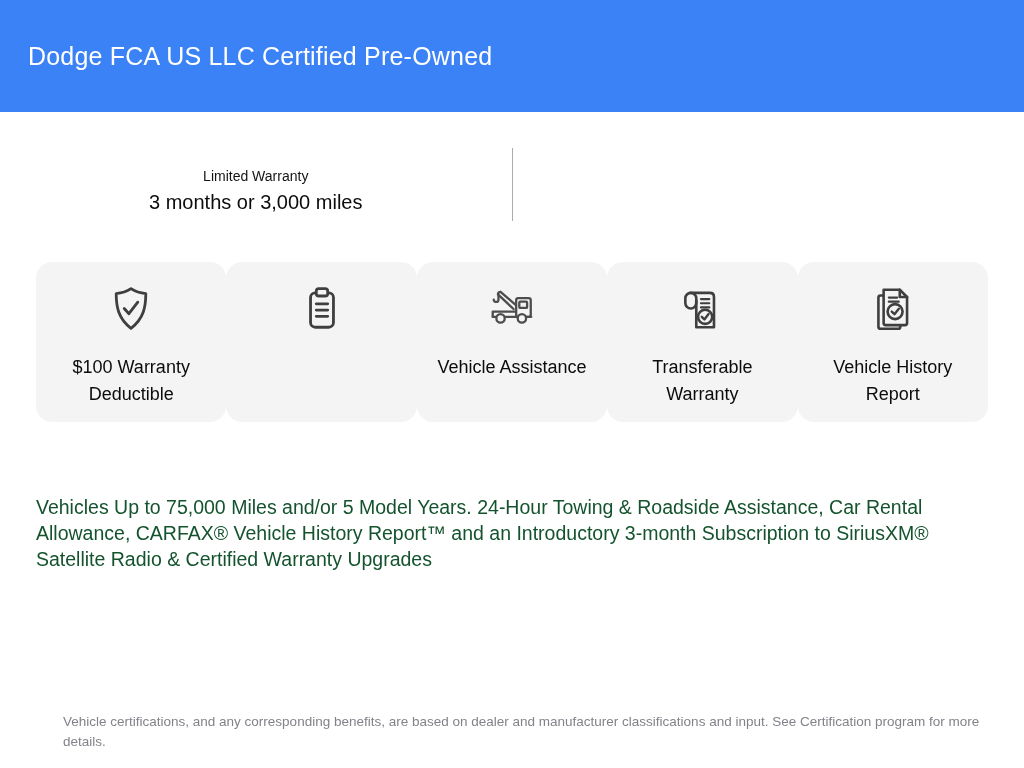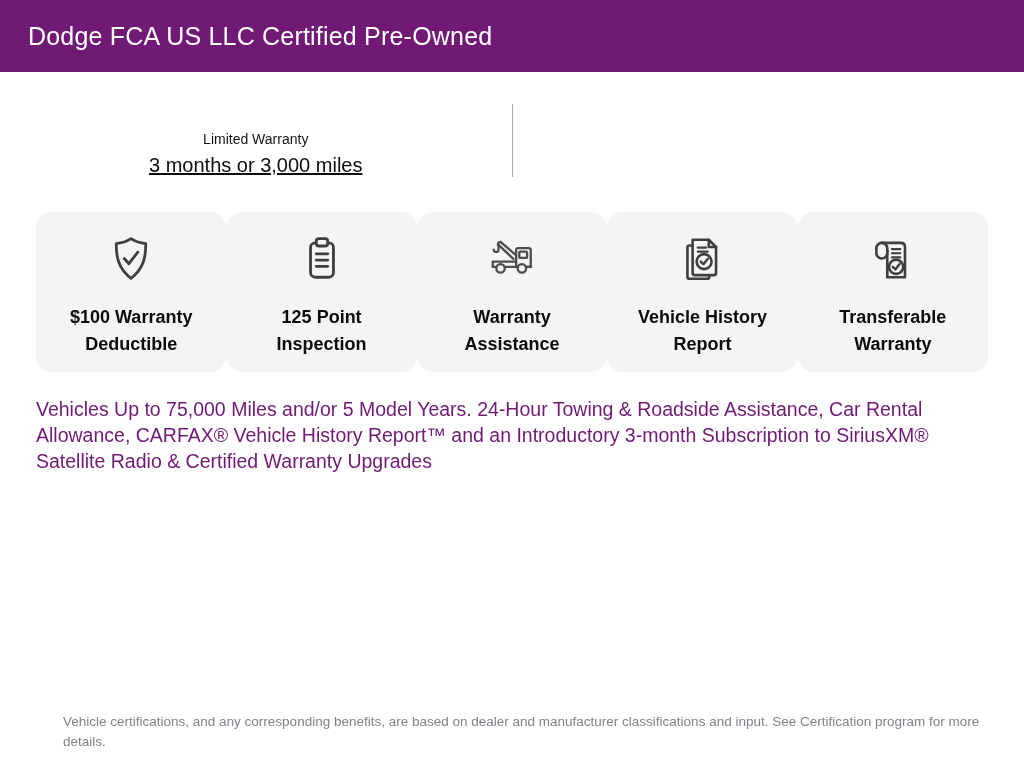--- a/index.html
+++ b/index.html
@@ -4,63 +4,61 @@
 <style>
   * { margin: 0; padding: 0; box-sizing: border-box; }
   html, body {
     width: 1024px; height: 768px;
     background: #ffffff;
     font-family: "Liberation Sans", sans-serif;
     overflow: hidden;
     position: relative;
   }
   .header {
-    height: 72px;
-    background: #701a75;
+    height: 112px;
+    background: #3b82f6;
     display: flex;
     align-items: center;
     padding: 0 28px;
   }
   .header-title {
     color: #ffffff;
     font-size: 25px;
     font-weight: 400;
     letter-spacing: 0.2px;
   }
   .warranty-row {
-    margin-top: 32px;
+    margin-top: 42px;
     height: 73px;
     display: flex;
-    align-items: flex-end;
+    align-items: center;
   }
   .warranty-col {
     flex: 1;
     text-align: center;
   }
   .warranty-label {
     font-size: 14px;
     color: #141414;
   }
   .warranty-value {
     margin-top: 7px;
     font-size: 20px;
     color: #0d0d0d;
-    text-decoration: underline;
   }
   .warranty-divider {
     width: 1px;
     height: 73px;
     margin-top: -13px;
     background: #ababab;
     flex: 0 0 1px;
   }
   .cards-row {
     display: flex;
     margin: 35px 36px 0 36px;
-    font-weight: bold;
   }
   .card {
     flex: 1;
     height: 160px;
     background: #f4f4f4;
     border-radius: 16px;
     display: flex;
     flex-direction: column;
     align-items: center;
   }
@@ -72,25 +70,25 @@
   .card-icon svg { width: 50px; height: 50px; display: block; }
   .card-label {
     margin-top: 20px;
     font-size: 18px;
     line-height: 27px;
     text-align: center;
     max-width: 152px;
     color: #0c0c0c;
   }
   .description {
-    margin: 24px 36px 0 36px;
+    margin: 72px 36px 0 36px;
     max-width: 955px;
     font-size: 19.5px;
     line-height: 26px;
-    color: #701a75;
+    color: #14532d;
   }
   .disclaimer {
     position: absolute;
     left: 63px;
     top: 712px;
     width: 935px;
     font-size: 13.5px;
     line-height: 19.5px;
     color: #82828a;
   }
@@ -125,63 +123,62 @@
   </div>
 
   <div class="card">
     <div class="card-icon">
       <svg viewBox="0 0 48 48" fill="none" stroke="#3f3f3f" stroke-width="2.7" stroke-linecap="round" stroke-linejoin="round">
         <rect x="13" y="8.5" width="22" height="33" rx="4.5"></rect>
         <rect x="18.5" y="4.5" width="11" height="7" rx="2.5" fill="#f4f4f4"></rect>
         <path d="M18.5 19 H29.5 M18.5 25 H29.5 M18.5 31 H29.5"></path>
       </svg>
     </div>
-    <div class="card-label">125 Point Inspection</div>
   </div>
 
   <div class="card">
     <div class="card-icon">
       <svg viewBox="0 0 48 48" fill="none" stroke="#4d4d4d" stroke-width="2.2" stroke-linecap="round" stroke-linejoin="round">
         <path d="M25.5 24 L10.5 10 M27.5 20 L13 7.5 M13 7.5 Q10.5 7.6 10.5 10"></path>
         <path d="M11 10.5 V15 C11 18 6.5 18 6.5 15"></path>
         <path d="M5.5 26.5 H27.5 M5.5 26.5 V31.5"></path>
         <rect x="28" y="13.5" width="14" height="18" rx="2"></rect>
         <rect x="31" y="17" width="7.5" height="6" rx="1"></rect>
         <path d="M5.5 31.5 H42.5"></path>
         <circle cx="13" cy="33" r="4" fill="#f4f4f4"></circle>
         <circle cx="33.5" cy="33" r="4" fill="#f4f4f4"></circle>
       </svg>
     </div>
-    <div class="card-label">Warranty Assistance</div>
+    <div class="card-label">Vehicle Assistance</div>
+  </div>
+
+  <div class="card">
+    <div class="card-icon">
+      <svg viewBox="0 0 48 48" fill="none" stroke="#3f3f3f" stroke-width="2.5" stroke-linecap="round" stroke-linejoin="round">
+        <rect x="8" y="8.5" width="10.5" height="15" rx="5.25"></rect>
+        <path d="M13 8.5 H31.5 Q35.5 8.5 35.5 12.5 V41.5 H18.5 V16"></path>
+        <path d="M23 14.5 H31 M23 18.5 H31 M23 22.5 H31" stroke-width="2.1"></path>
+        <circle cx="27" cy="31.5" r="6.8"></circle>
+        <path d="M23.8 31.5 L26.3 34 L30.3 28.8" stroke-width="2.3"></path>
+      </svg>
+    </div>
+    <div class="card-label">Transferable Warranty</div>
   </div>
 
   <div class="card">
     <div class="card-icon">
       <svg viewBox="0 0 48 48" fill="none" stroke="#3f3f3f" stroke-width="2.5" stroke-linecap="round" stroke-linejoin="round">
         <rect x="10" y="11" width="21" height="32" rx="2"></rect>
         <path d="M15 5.5 H30.5 L37.5 12.5 V37.5 Q37.5 39.5 35.5 39.5 H17 Q15 39.5 15 37.5 Z" fill="#f4f4f4"></path>
         <path d="M30.5 5.5 V12.5 H37.5"></path>
         <path d="M20 13 H28 M20 17 H29.5" stroke-width="2.1"></path>
         <circle cx="26" cy="26.5" r="7.2"></circle>
         <path d="M22.8 26.5 L25.4 29 L29.6 23.8" stroke-width="2.3"></path>
       </svg>
     </div>
     <div class="card-label">Vehicle History Report</div>
   </div>
 
-  <div class="card">
-    <div class="card-icon">
-      <svg viewBox="0 0 48 48" fill="none" stroke="#3f3f3f" stroke-width="2.5" stroke-linecap="round" stroke-linejoin="round">
-        <rect x="8" y="8.5" width="10.5" height="15" rx="5.25"></rect>
-        <path d="M13 8.5 H31.5 Q35.5 8.5 35.5 12.5 V41.5 H18.5 V16"></path>
-        <path d="M23 14.5 H31 M23 18.5 H31 M23 22.5 H31" stroke-width="2.1"></path>
-        <circle cx="27" cy="31.5" r="6.8"></circle>
-        <path d="M23.8 31.5 L26.3 34 L30.3 28.8" stroke-width="2.3"></path>
-      </svg>
-    </div>
-    <div class="card-label">Transferable Warranty</div>
-  </div>
-
 </div>
 
 <div class="description">Vehicles Up to 75,000 Miles and/or 5 Model Years. 24-Hour Towing &amp; Roadside Assistance, Car Rental Allowance, CARFAX® Vehicle History Report™ and an Introductory 3-month Subscription to SiriusXM® Satellite Radio &amp; Certified Warranty Upgrades</div>
 
 <div class="disclaimer">Vehicle certifications, and any corresponding benefits, are based on dealer and manufacturer classifications and input. See Certification program for more details.</div>
 
 </body></html>

